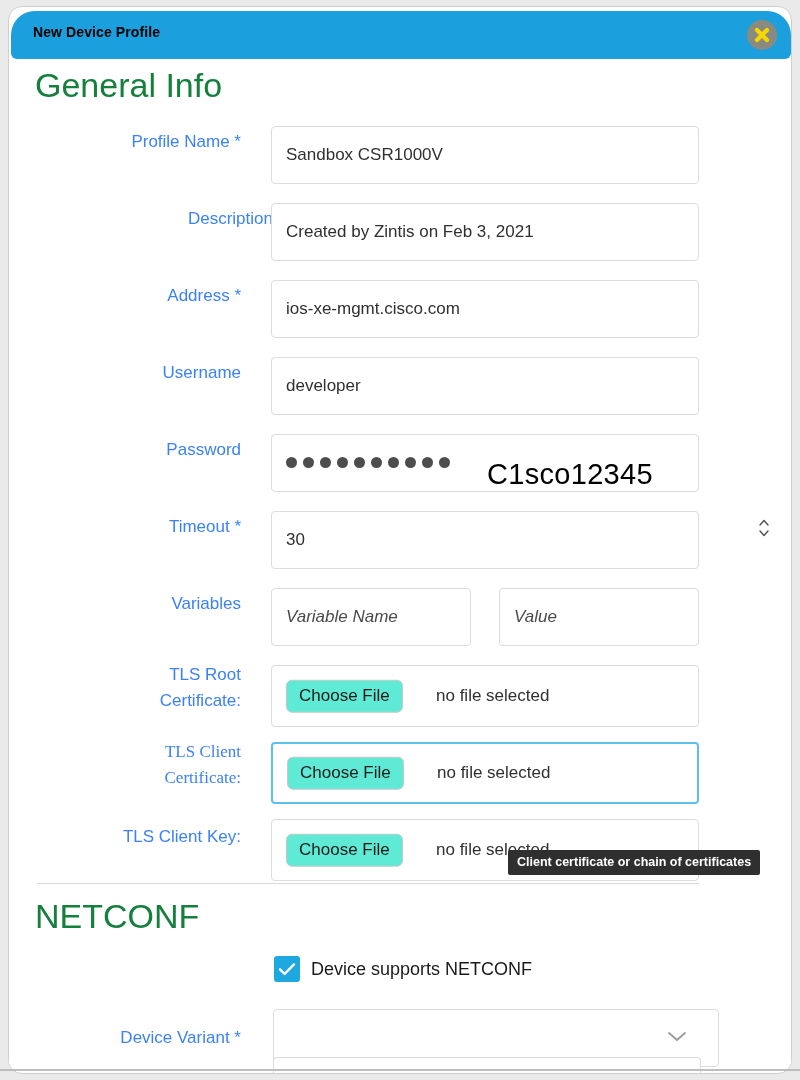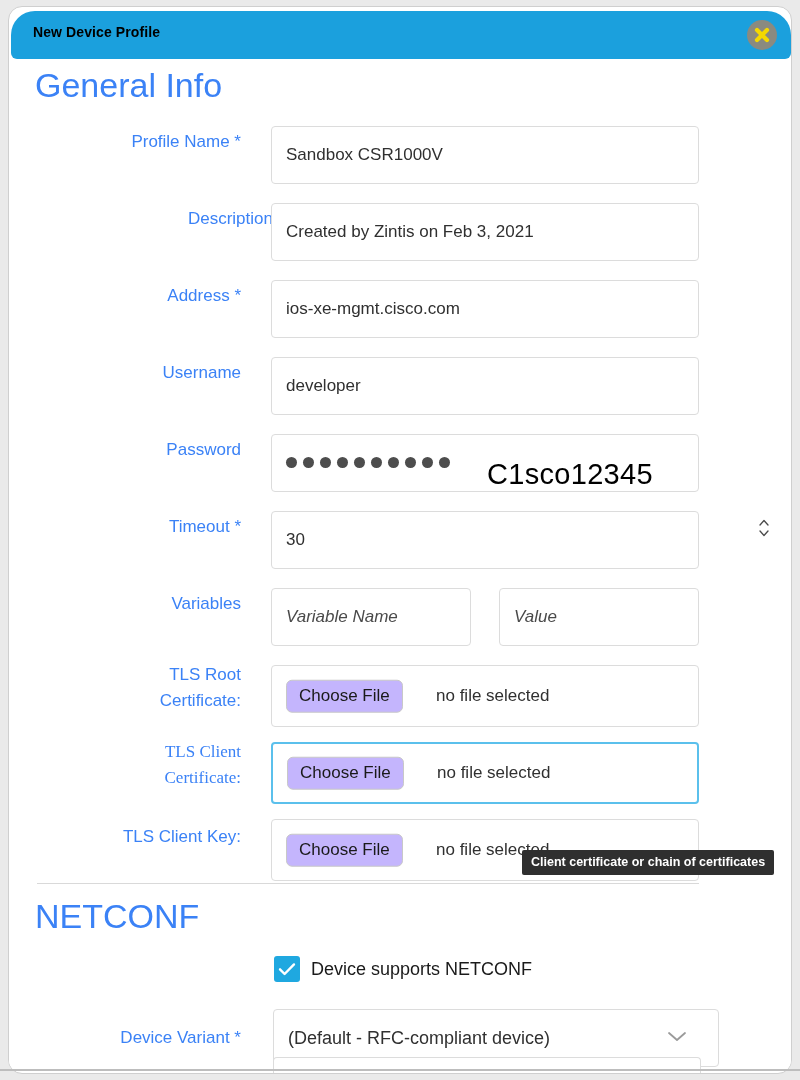--- a/index.html
+++ b/index.html
@@ -75,21 +75,21 @@
     top: 52px;
     width: 784px;
     height: 1010px;
     box-sizing: border-box;
     background: #fff;
   }
 
   .section-heading {
     font-size: 34px;
     font-weight: 300;
-    color: #3b82f6;
+    color: #15803d;
     margin: 0;
     padding: 0;
     line-height: 1;
     white-space: nowrap;
   }
   .h-general { position: absolute; left: 26px; top: 9px; }
   .h-netconf { position: absolute; left: 26px; top: 840px; }
 
   
   .row {
@@ -176,42 +176,42 @@
     height: 62px;
     position: relative;
   }
   .choose-btn {
     position: absolute;
     left: 14px;
     top: 50%;
     transform: translateY(-50%);
     border: 1px solid #c8c8c8;
     border-radius: 6px;
-    background: #c4b5fd;
+    background: #5eead4;
     font-size: 17px;
     color: #1a1a1a;
     padding: 5px 12px 6px 12px;
     line-height: 1.15;
     white-space: nowrap;
     cursor: pointer;
   }
   .file-status {
     position: absolute;
     left: 164px;
     top: 50%;
     transform: translateY(-50%);
     font-size: 17px;
     color: #303030;
     white-space: nowrap;
   }
 
   
   .tooltip {
     position: absolute;
-    left: 513px;
+    left: 499px;
     top: 791px;
     background: #2f2f2f;
     color: #ffffff;
     font-size: 12.5px;
     font-weight: bold;
     padding: 5px 9px 6px 9px;
     white-space: nowrap;
     border-radius: 2px;
     z-index: 50;
     text-align: right;
@@ -404,21 +404,20 @@
           <svg width="26" height="26" viewBox="0 0 26 26">
             <path d="M6 13.3 L10.6 18 L20 8.4" fill="none" stroke="#ffffff" stroke-width="2.4" stroke-linecap="round" stroke-linejoin="round"></path>
           </svg>
         </div>
         <div class="checkbox-label">Device supports NETCONF</div>
       </div>
 
       <div class="row" style="top:950px;">
         <div class="lbl" style="top:18px;">Device Variant *</div>
         <div class="select" style="top:0;">
-          <div class="select-value">(Default - RFC-compliant device)</div>
           <div class="select-chevron">
             <svg width="22" height="14" viewBox="0 0 22 14">
               <path d="M3 4 L11 11 L19 4" fill="none" stroke="#9a9a9a" stroke-width="1.8" stroke-linecap="round" stroke-linejoin="round"></path>
             </svg>
           </div>
         </div>
       </div>
 
     </div>
 

